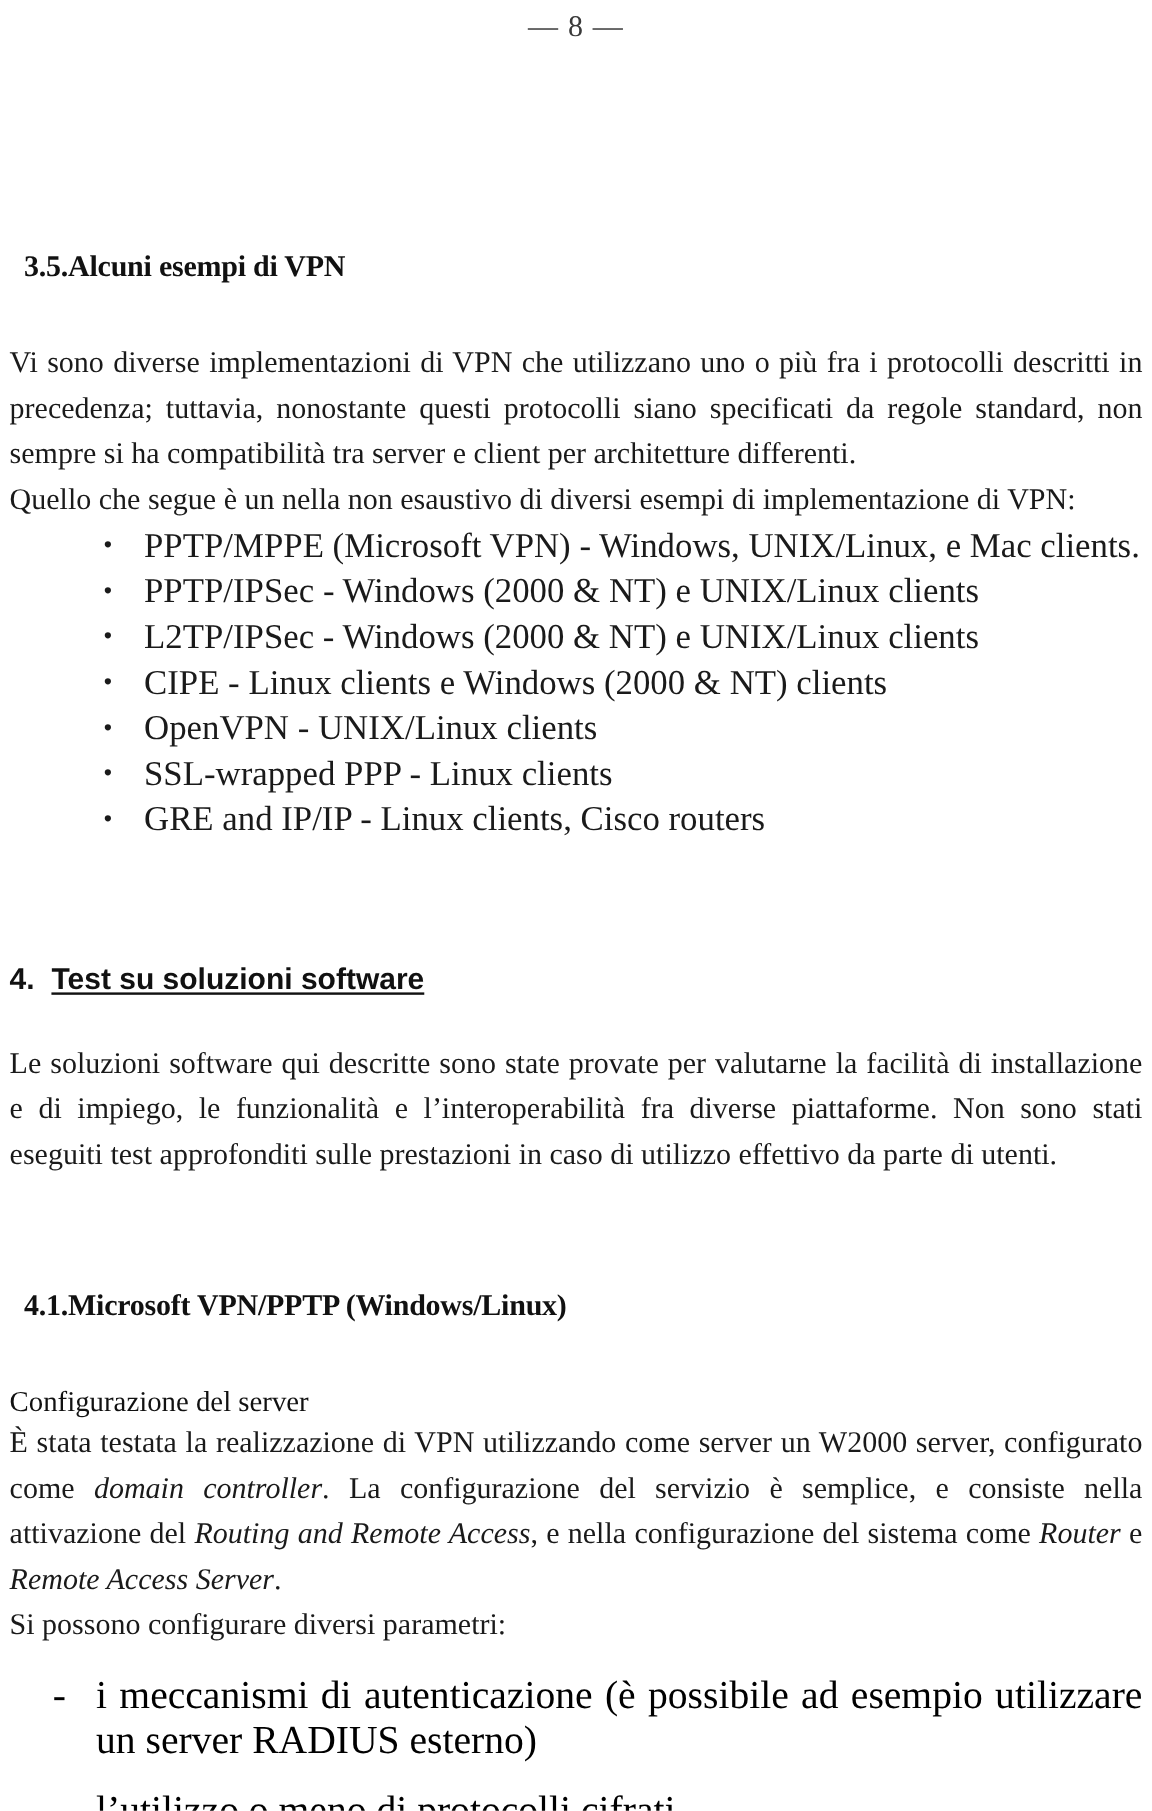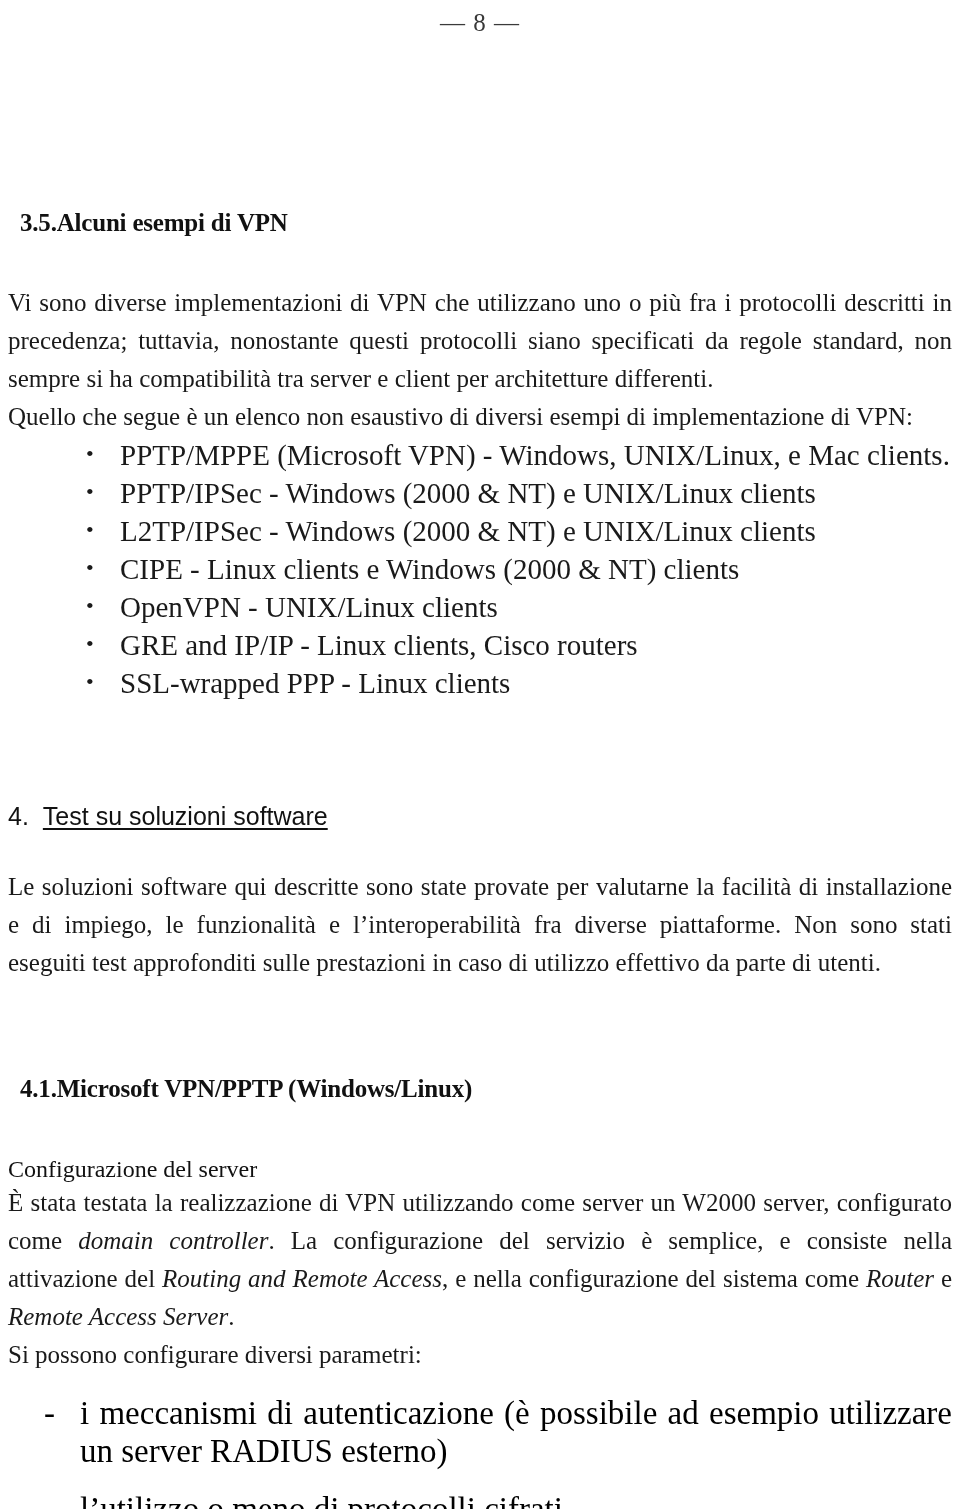--- a/index.html
+++ b/index.html
@@ -46,21 +46,21 @@
     font-weight: bold;
     margin: 12px;
     padding: 0;
     line-height: 30px;
     color: #111;
     letter-spacing: -0.2px;
   }
   h2.h-sans-num {
     font-family: "Liberation Sans", "DejaVu Sans", sans-serif;
     font-size: 25px;
-    font-weight: normal;
+    font-weight: bold;
     margin: 0;
     padding: 0;
     line-height: 32px;
     color: #111;
   }
   h2.h-sans-num .num {
     text-decoration: none;
     display: inline-block;
     margin-right: 14px;
   }
@@ -153,30 +153,30 @@
   <div class="page-number">— 8 —</div>
 
   <div class="spacer-lg"></div>
 
   <h2 class="h-serif-num"><span>3.5.</span><span>Alcuni esempi di VPN</span></h2>
 
   <div class="spacer-md"></div>
 
   <p class="body">Vi sono diverse implementazioni di VPN che utilizzano uno o più fra i protocolli descritti in precedenza; tuttavia, nonostante questi protocolli siano specificati da regole standard, non sempre si ha compatibilità tra server e client per architetture differenti.</p>
 
-  <p class="body nojust">Quello che segue è un elenco non esaustivo di diversi esempi di implementazione di VPN:</p>
+  <p class="body nojust">Quello che segue è un nella non esaustivo di diversi esempi di implementazione di VPN:</p>
 
   <ul class="bullets">
     <li>PPTP/MPPE (Microsoft VPN) - Windows, UNIX/Linux, e Mac clients.</li>
     <li>PPTP/IPSec - Windows (2000 &amp; NT) e UNIX/Linux clients</li>
     <li>L2TP/IPSec - Windows (2000 &amp; NT) e UNIX/Linux clients</li>
     <li>CIPE - Linux clients e Windows (2000 &amp; NT) clients</li>
     <li>OpenVPN - UNIX/Linux clients</li>
+    <li>SSL-wrapped PPP - Linux clients</li>
     <li>GRE and IP/IP - Linux clients, Cisco routers</li>
-    <li>SSL-wrapped PPP - Linux clients</li>
   </ul>
 
   <div class="spacer-lg" style="height:98px"></div>
 
   <h2 class="h-sans-num"><span class="num">4.</span><span class="ttl">Test su soluzioni software</span></h2>
 
   <div class="spacer-md" style="height:36px"></div>
 
   <p class="body">Le soluzioni software qui descritte sono state provate per valutarne la facilità di installazione e di impiego, le funzionalità e l’interoperabilità fra diverse piattaforme. Non sono stati eseguiti test approfonditi sulle prestazioni in caso di utilizzo effettivo da parte di utenti.</p>
 

